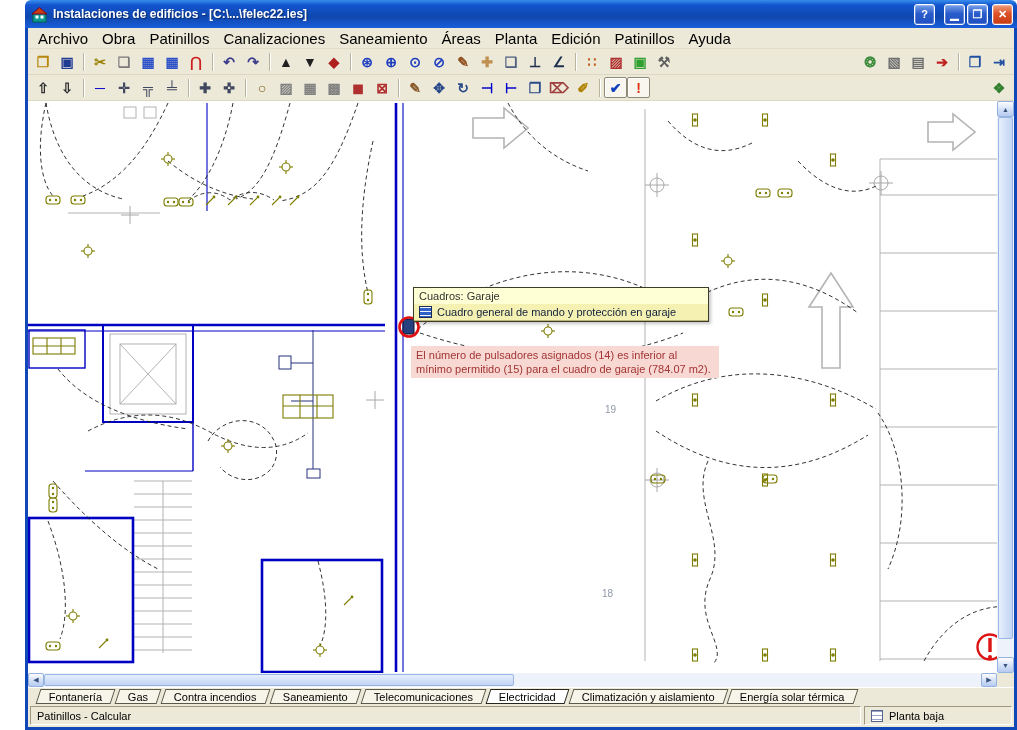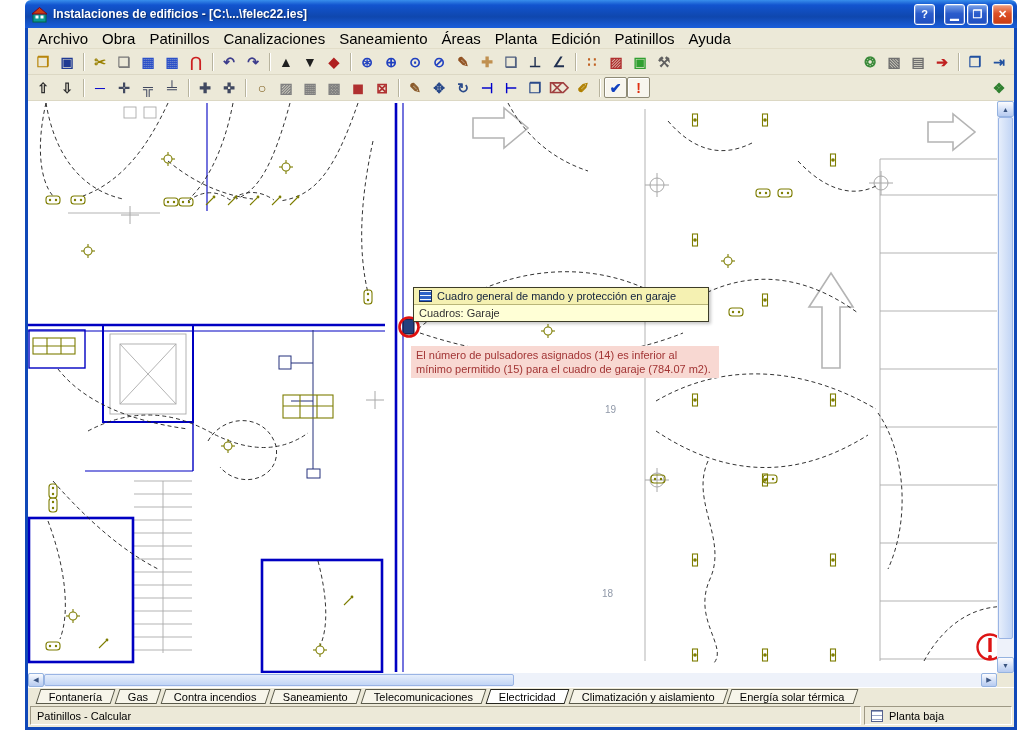--- a/index.html
+++ b/index.html
@@ -626,26 +626,26 @@
             <circle cx="962" cy="556" r="2" fill="#dd1414" stroke="none"></circle>
           </g>
 
           <g fill="#8f98a8" font-size="10">
             <text x="577" y="312">19</text>
             <text x="574" y="496">18</text>
           </g>
         </svg>
 
         <div class="tooltip">
+          <div class="tt-row">
+            <span>Cuadros: Garaje</span>
+          </div>
           <div class="tt-row tt-title">
             <span class="tt-icon"></span>
             <span>Cuadro general de mando y protección en garaje</span>
-          </div>
-          <div class="tt-row">
-            <span>Cuadros: Garaje</span>
           </div>
         </div>
 
         <div class="warnbox">El número de pulsadores asignados (14) es inferior al mínimo permitido (15) para el cuadro de garaje (784.07 m2).</div>
       </div>
 
       <div class="vscroll">
         <div class="sbtn">▲</div>
         <div class="vthumb"></div>
         <div class="sbtn">▼</div>

